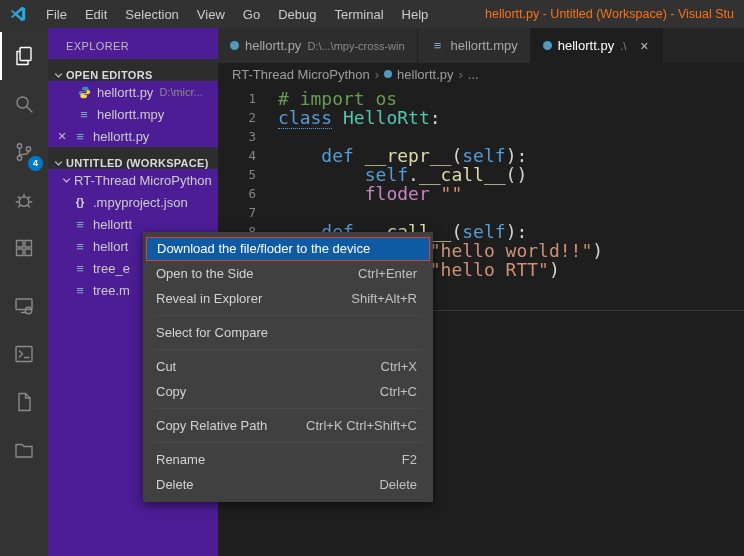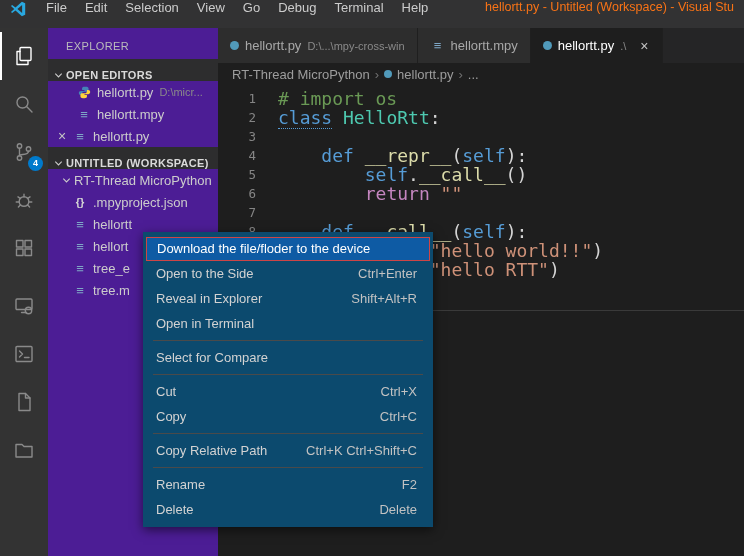--- a/index.html
+++ b/index.html
@@ -1,21 +1,21 @@
 <!DOCTYPE html>
 <html><head>
 <meta charset="utf-8">
 <style>
   *{box-sizing:border-box;margin:0;padding:0}
   html,body{width:744px;height:556px;overflow:hidden;background:#1e1e1e;
     font-family:"Liberation Sans",sans-serif;}
   .window{position:relative;width:744px;height:556px;background:#1e1e1e;}
 
   
-  .titlebar{height:28px;background:#323233;display:flex;
+  .titlebar{height:28px;background:#323233;display:flex;align-items:center;
     color:#cccccc;font-size:13px;}
   .logo{width:18px;height:18px;margin:0 10px 0 9px;display:flex;flex:none}
   .logo svg{width:18px;height:18px}
   .menubar{display:flex;flex:none}
   .menu-item{padding:0 9px;cursor:default;white-space:nowrap}
   .window-title{margin-left:auto;white-space:nowrap;overflow:hidden;
     font-size:12.5px;color:#f97316;padding-right:10px}
 
   
   .main{display:flex;height:528px}
@@ -82,21 +82,21 @@
   .tok-type{color:#4ec9b0}
   .tok-func{color:#dcdcaa}
   .tok-string{color:#ce9178}
   .tok-plain{color:#d4d4d4}
   .tok-underline{border-bottom:1px dotted #569cd6}
   .editor-divider{position:absolute;left:0;right:0;top:225px;height:1px;
     background:#3a3a3a}
 
   
   .context-menu{position:absolute;left:143px;top:232px;width:290px;
-    background:#0c4a6e;box-shadow:0 3px 10px rgba(0,0,0,.55);padding:5px 0;
+    background:#404040;box-shadow:0 3px 10px rgba(0,0,0,.55);padding:5px 0;
     font-size:13px;color:#d2d2d2;z-index:10}
   .menu-row{height:25px;line-height:25px;display:flex;justify-content:space-between;
     padding:0 16px 0 13px;cursor:pointer;white-space:nowrap}
   .menu-row .shortcut{color:#c2c2c2;margin-left:12px}
   .menu-row.highlight{height:24px;line-height:22px;margin:0 3px;
     padding:0 9px 0 10px;color:#ffffff;border:1px solid #cf4545}
   .menu-sep{height:1px;background:#4a4a4a;margin:4px 10px}
 </style>
 </head>
 <body>
@@ -301,21 +301,21 @@
           <div class="code-line">
             <span class="ln">4</span>
             <span class="code-text"><span class="tok-plain">    </span><span class="tok-keyword">def</span><span class="tok-plain"> </span><span class="tok-func">__repr__</span><span class="tok-plain">(</span><span class="tok-keyword">self</span><span class="tok-plain">):</span></span>
           </div>
           <div class="code-line">
             <span class="ln">5</span>
             <span class="code-text"><span class="tok-plain">        </span><span class="tok-keyword">self</span><span class="tok-plain">.</span><span class="tok-func">__call__</span><span class="tok-plain">()</span></span>
           </div>
           <div class="code-line">
             <span class="ln">6</span>
-            <span class="code-text"><span class="tok-plain">        </span><span class="tok-control">return</span><span class="tok-plain"> </span><span class="tok-string">""</span></span>
+            <span class="code-text"><span class="tok-plain">        </span><span class="tok-control">floder</span><span class="tok-plain"> </span><span class="tok-string">""</span></span>
           </div>
           <div class="code-line">
             <span class="ln">7</span>
             <span class="code-text"></span>
           </div>
           <div class="code-line">
             <span class="ln">8</span>
             <span class="code-text"><span class="tok-plain">    </span><span class="tok-keyword">def</span><span class="tok-plain"> </span><span class="tok-func">__call__</span><span class="tok-plain">(</span><span class="tok-keyword">self</span><span class="tok-plain">):</span></span>
           </div>
           <div class="code-line">
@@ -337,24 +337,20 @@
         <span class="shortcut"></span>
       </div>
       <div class="menu-row">
         <span>Open to the Side</span>
         <span class="shortcut">Ctrl+Enter</span>
       </div>
       <div class="menu-row">
         <span>Reveal in Explorer</span>
         <span class="shortcut">Shift+Alt+R</span>
       </div>
-      <div class="menu-row">
-        <span>Open in Terminal</span>
-        <span class="shortcut"></span>
-      </div>
       <div class="menu-sep"></div>
       <div class="menu-row">
         <span>Select for Compare</span>
         <span class="shortcut"></span>
       </div>
       <div class="menu-sep"></div>
       <div class="menu-row">
         <span>Cut</span>
         <span class="shortcut">Ctrl+X</span>
       </div>

